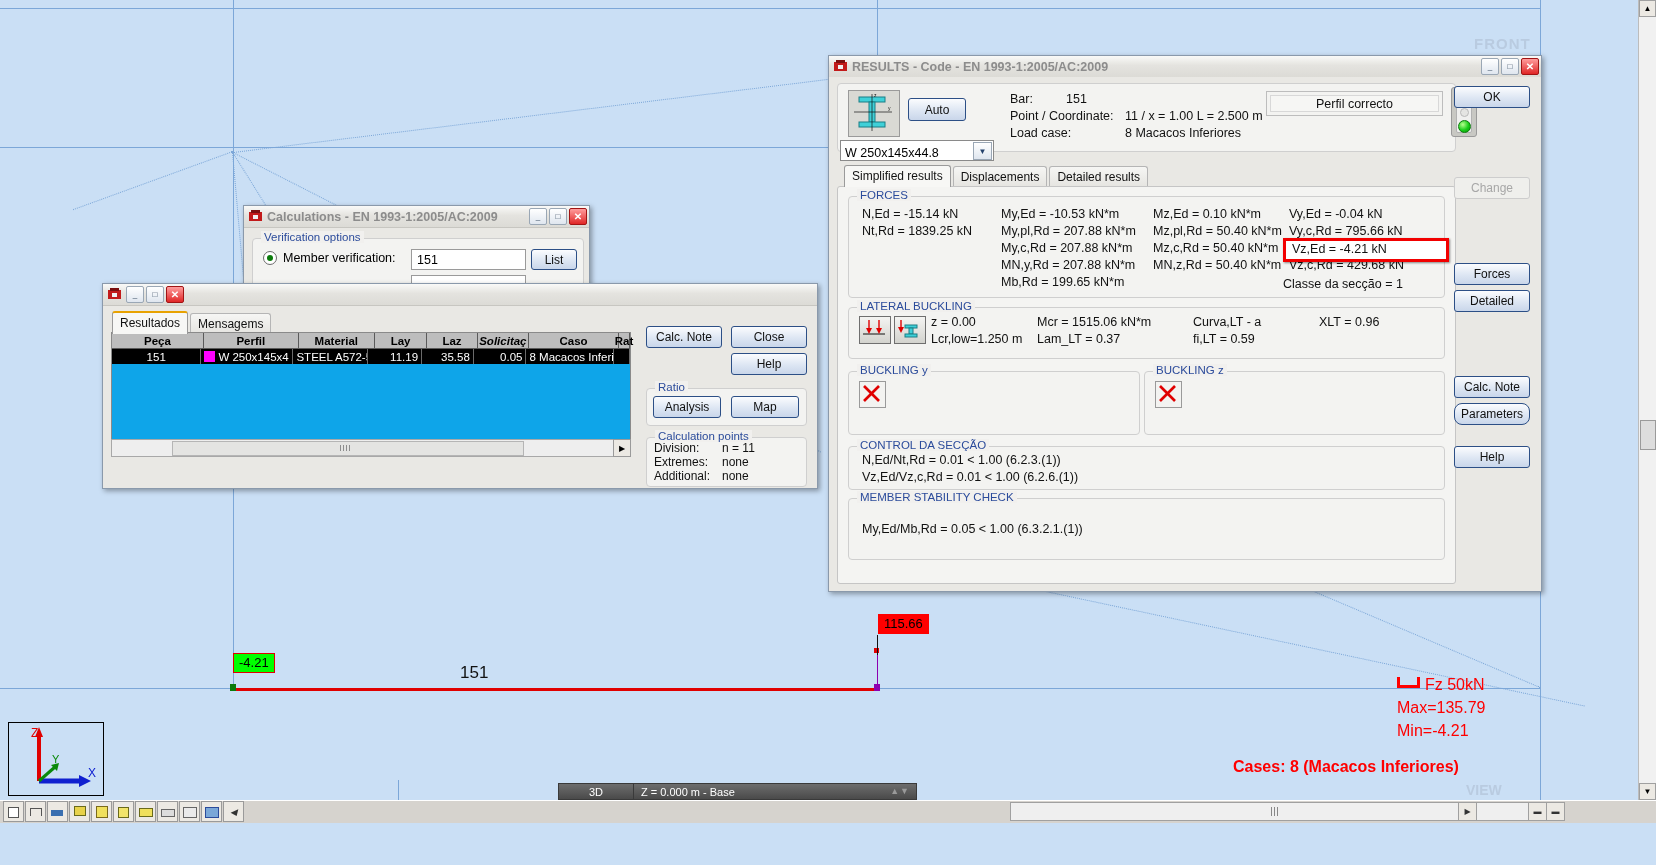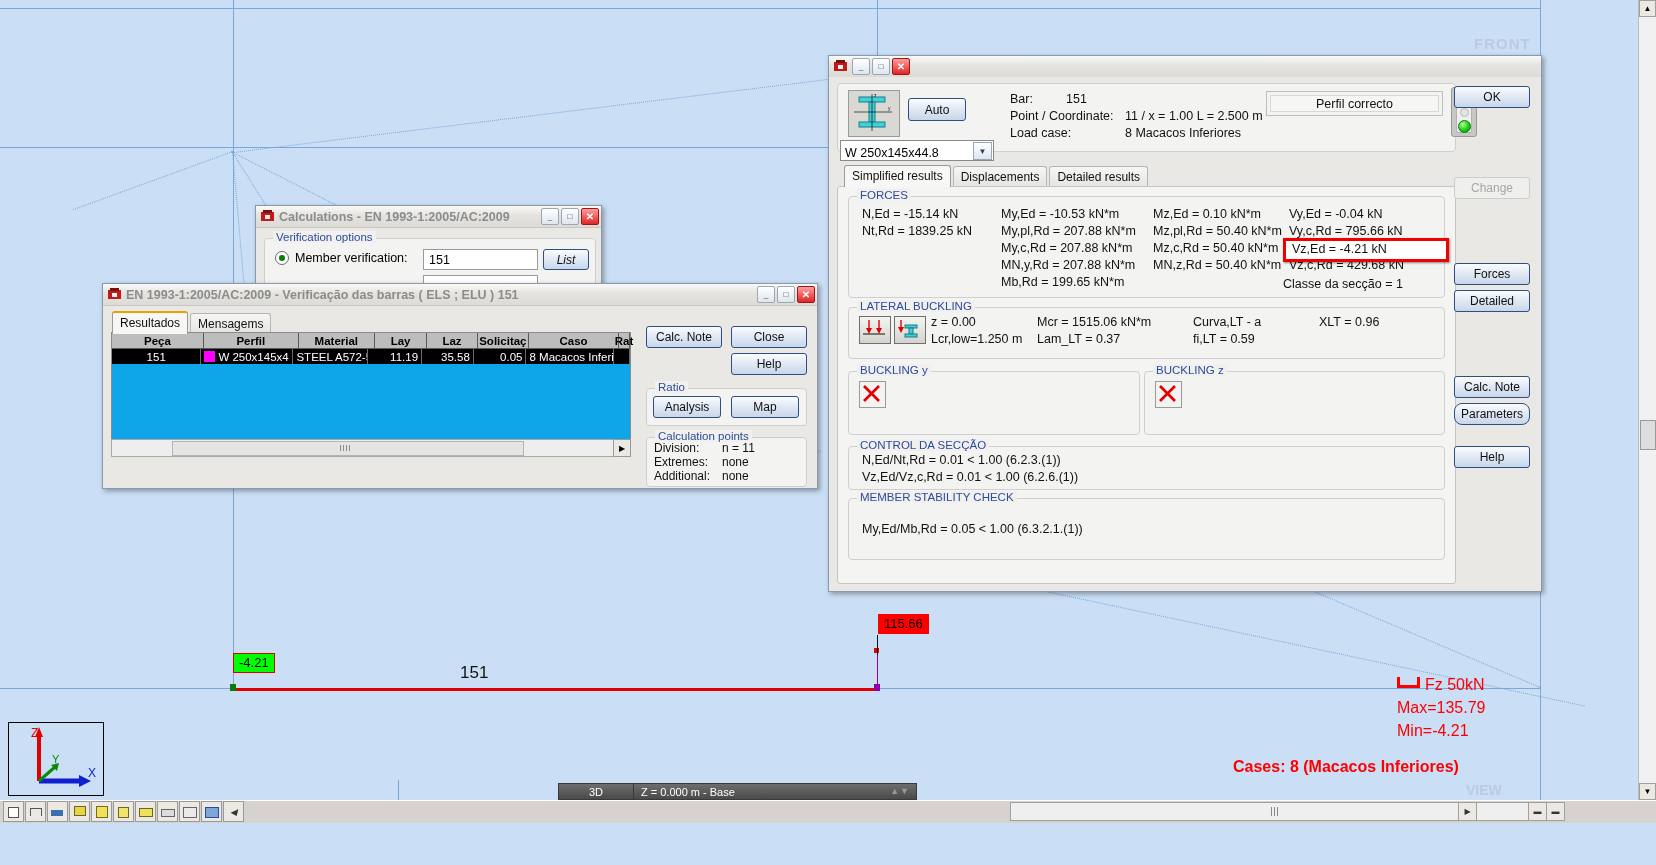--- a/index.html
+++ b/index.html
@@ -112,21 +112,21 @@
 
   #tabpanel{position:absolute;left:8px;top:109px;width:617px;height:396px;background:#f4f4f2;border:1px solid #c5c5c5;border-radius:3px;}
 
   .forcecol{position:absolute;font-size:12.5px;color:#111;line-height:17px;white-space:nowrap;}
   #vz-highlight{position:absolute;border:3px solid #f20000;background:#fff;box-shadow:1px 1px 2px rgba(0,0,0,.45);}
 
   .xbox{position:absolute;width:25px;height:25px;border:1px solid #9a9a9a;background:#f3f3f1;}
   .sbtn{position:absolute;width:30px;height:26px;border:1px solid #6f6f6f;background:linear-gradient(#f4f4f2,#d3d3ce);}
 
   
-  #calc{left:255px;top:205px;width:345px;height:90px;}
+  #calc{left:243px;top:205px;width:345px;height:90px;}
 
   
   #verif{left:102px;top:283px;width:714px;height:204px;}
   #table{position:absolute;left:8px;top:48px;width:518px;height:107px;background:#0ea5e9;border:1px solid #8a8a8a;}
   .thead{display:flex;height:16px;}
   .th{border:1px solid #5a5a5a;border-left:none;border-top:none;background:#bdbdbd;
       font-size:11.5px;font-weight:bold;color:#000;display:flex;align-items:center;justify-content:center;}
   .trow{display:flex;height:15px;background:#000;color:#fff;}
   .td{border-right:1px solid #6a6a6a;font-size:11.5px;display:flex;align-items:center;padding:0 3px;white-space:nowrap;overflow:hidden;}
   #hsb{position:absolute;left:8px;top:155px;width:518px;height:16px;background:#eee;border:1px solid #a8a8a8;}
@@ -256,20 +256,21 @@
 
 <div class="win" id="results">
   <div class="titlebar">
     <span class="ticon">
       <svg width="15" height="15" viewBox="0 0 15 15">
           <rect x="1" y="3" width="13" height="9" fill="#c21a1a"></rect>
           <rect x="3" y="1" width="9" height="3" fill="#7a0f0f"></rect>
           <rect x="5" y="6" width="5" height="4" fill="#f0f0f0"></rect>
         </svg>
     </span>
+    <span class="ttext">RESULTS - Code - EN 1993-1:2005/AC:2009</span>
     <span class="wbtns">
       <span class="wbtn">_</span>
       <span class="wbtn">□</span>
       <span class="wbtn close">✕</span>
     </span>
   </div>
 
   <div class="body">
 
     <div class="grp" id="res-topgrp">
@@ -447,55 +448,54 @@
   </div>
   <div class="grp" style="left:8px;top:32px;width:330px;height:58px;">
     <span class="glab">Verification options</span>
     <div style="position:absolute;left:10px;top:12px;display:flex;align-items:center;">
       <span style="width:12px;height:12px;border-radius:50%;border:1px solid #6b6b6b;background:#fff;display:inline-block;position:relative;margin-right:6px;">
         <span style="position:absolute;left:3px;top:3px;width:6px;height:6px;border-radius:50%;background:#0a7a0a;display:block;"></span>
       </span>
       <span style="font-size:12.5px;">Member verification:</span>
     </div>
     <div class="fldtxt" style="position:absolute;left:158px;top:10px;width:108px;height:19px;">151</div>
-    <div class="btn" style="position:absolute;left:278px;top:10px;width:44px;height:19px;font-style:italic;">List</div>
+    <div class="btn" style="position:absolute;left:278px;top:10px;width:44px;height:19px;">List</div>
     <div class="fldtxt" style="position:absolute;left:158px;top:36px;width:108px;height:19px;"></div>
   </div>
 </div>
 
 <div class="win" id="verif">
   <div class="titlebar">
     <span class="ticon">
       <svg width="15" height="15" viewBox="0 0 15 15">
           <rect x="1" y="3" width="13" height="9" fill="#c21a1a"></rect>
           <rect x="3" y="1" width="9" height="3" fill="#7a0f0f"></rect>
           <rect x="5" y="6" width="5" height="4" fill="#f0f0f0"></rect>
         </svg>
     </span>
-    <span class="ttext">EN 1993-1:2005/AC:2009 - Verificação das barras ( ELS ; ELU ) 151</span>
     <span class="wbtns">
       <span class="wbtn">_</span>
       <span class="wbtn">□</span>
       <span class="wbtn close">✕</span>
     </span>
   </div>
 
   <div class="tabs" style="left:9px;top:27px;">
     <div class="tab active" style="border-top:2px solid #e8a200;">Resultados</div>
     <div class="tab">Mensagems</div>
   </div>
 
   <div id="table">
     <div class="thead">
       <div class="th" style="width:92px;">Peça</div>
       <div class="th" style="width:95px;">Perfil</div>
       <div class="th" style="width:76px;">Material</div>
       <div class="th" style="width:52px;">Lay</div>
       <div class="th" style="width:50px;">Laz</div>
-      <div class="th" style="width:51px;">Solicitaç</div>
+      <div class="th" style="width:51px;font-style:italic;">Solicitaç</div>
       <div class="th" style="width:90px;">Caso</div>
       <div class="th" style="width:10px;">Rat</div>
     </div>
     <div class="trow">
       <div class="td" style="width:92px;justify-content:center;">151</div>
       <div class="td" style="width:95px;">
         <span style="width:11px;height:11px;background:#ff00ff;display:inline-block;margin-right:3px;flex:none;"></span>
         <span>W 250x145x4</span>
       </div>
       <div class="td" style="width:76px;">STEEL  A572-5</div>

